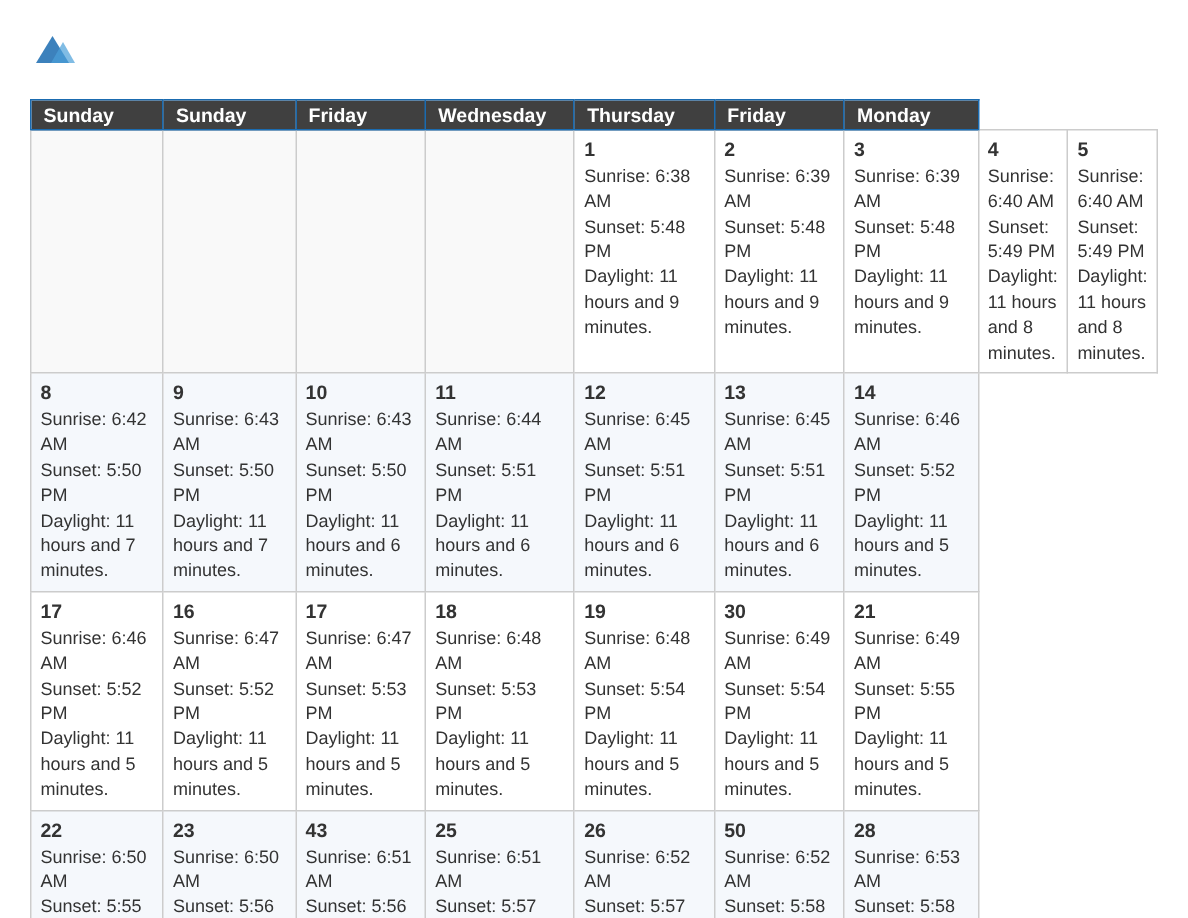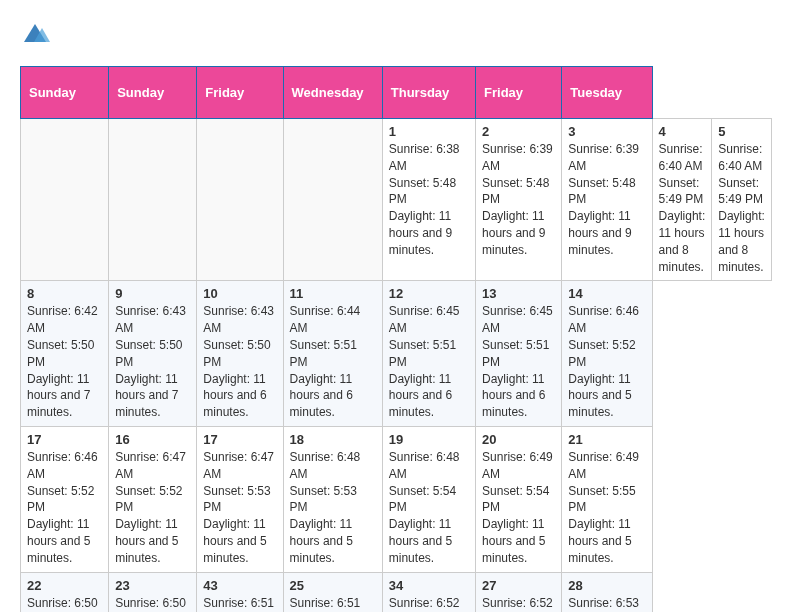--- a/index.html
+++ b/index.html
@@ -44,23 +44,23 @@
     }
     .location-title {
       font-size: 16px;
       color: #555;
     }
     .calendar {
       width: 100%;
       border-collapse: collapse;
     }
     .calendar th {
-      background: #ec4899;
+      background: #404040;
       color: #fff;
-      padding: 18px 8px;
+      padding: 2px 8px;
       font-size: 13px;
       font-weight: bold;
       text-align: left;
       border: 1px solid #1a6bb0;
     }
     .calendar td {
       vertical-align: top;
       padding: 5px 6px;
       border: 1px solid #ccc;
       font-size: 10.5px;
@@ -109,21 +109,21 @@
 
 <table class="calendar">
   <thead>
     <tr>
     <th>Sunday</th>
         <th>Sunday</th>
         <th>Friday</th>
         <th>Wednesday</th>
         <th>Thursday</th>
         <th>Friday</th>
-        <th>Tuesday</th>
+        <th>Monday</th>
       </tr>
   </thead>
   <tbody id="calendar-body">
   <tr>
         <td class="empty-cell"></td>
         <td class="empty-cell"></td>
         <td class="empty-cell"></td>
         <td class="empty-cell"></td>
         <td>
         <span class="day-number">1</span>
@@ -259,21 +259,21 @@
       </td>
         <td>
         <span class="day-number">19</span>
         <div class="day-info">
           Sunrise: 6:48 AM<br>
           Sunset: 5:54 PM<br>
           Daylight: 11 hours and 5 minutes.
         </div>
       </td>
         <td>
-        <span class="day-number">20</span>
+        <span class="day-number">30</span>
         <div class="day-info">
           Sunrise: 6:49 AM<br>
           Sunset: 5:54 PM<br>
           Daylight: 11 hours and 5 minutes.
         </div>
       </td>
         <td>
         <span class="day-number">21</span>
         <div class="day-info">
           Sunrise: 6:49 AM<br>
@@ -309,29 +309,29 @@
       </td>
         <td>
         <span class="day-number">25</span>
         <div class="day-info">
           Sunrise: 6:51 AM<br>
           Sunset: 5:57 PM<br>
           Daylight: 11 hours and 5 minutes.
         </div>
       </td>
         <td>
-        <span class="day-number">34</span>
+        <span class="day-number">26</span>
         <div class="day-info">
           Sunrise: 6:52 AM<br>
           Sunset: 5:57 PM<br>
           Daylight: 11 hours and 5 minutes.
         </div>
       </td>
         <td>
-        <span class="day-number">27</span>
+        <span class="day-number">50</span>
         <div class="day-info">
           Sunrise: 6:52 AM<br>
           Sunset: 5:58 PM<br>
           Daylight: 11 hours and 5 minutes.
         </div>
       </td>
         <td>
         <span class="day-number">28</span>
         <div class="day-info">
           Sunrise: 6:53 AM<br>

